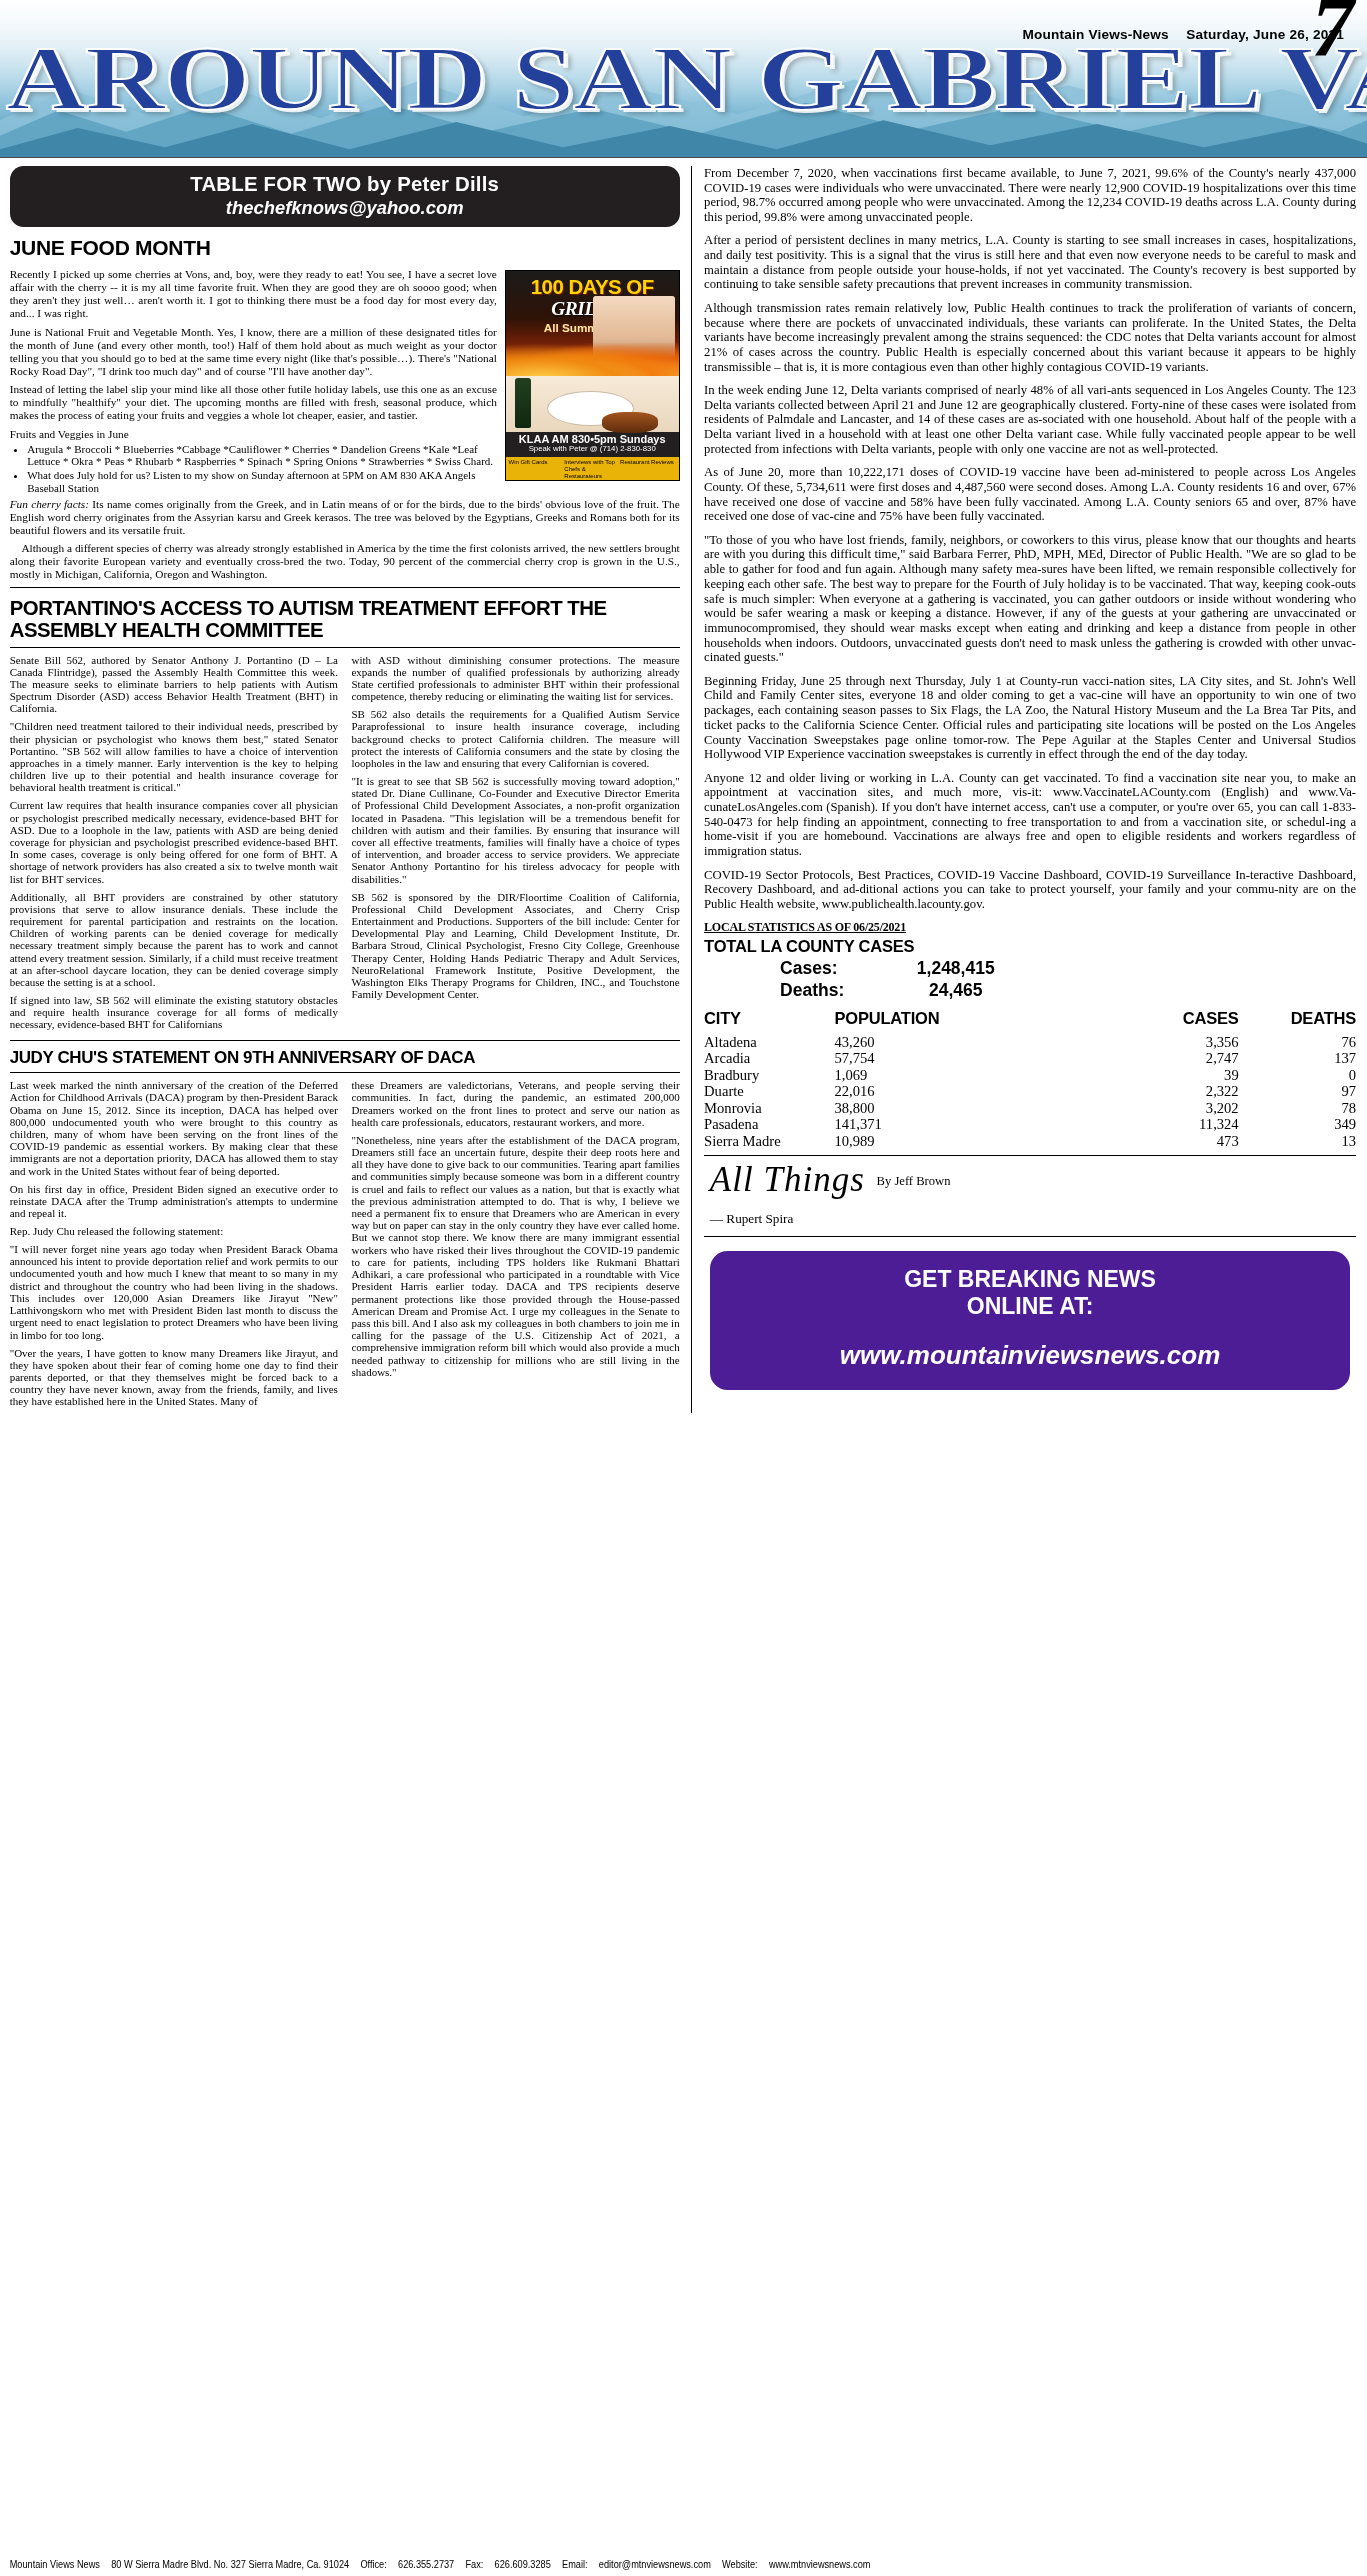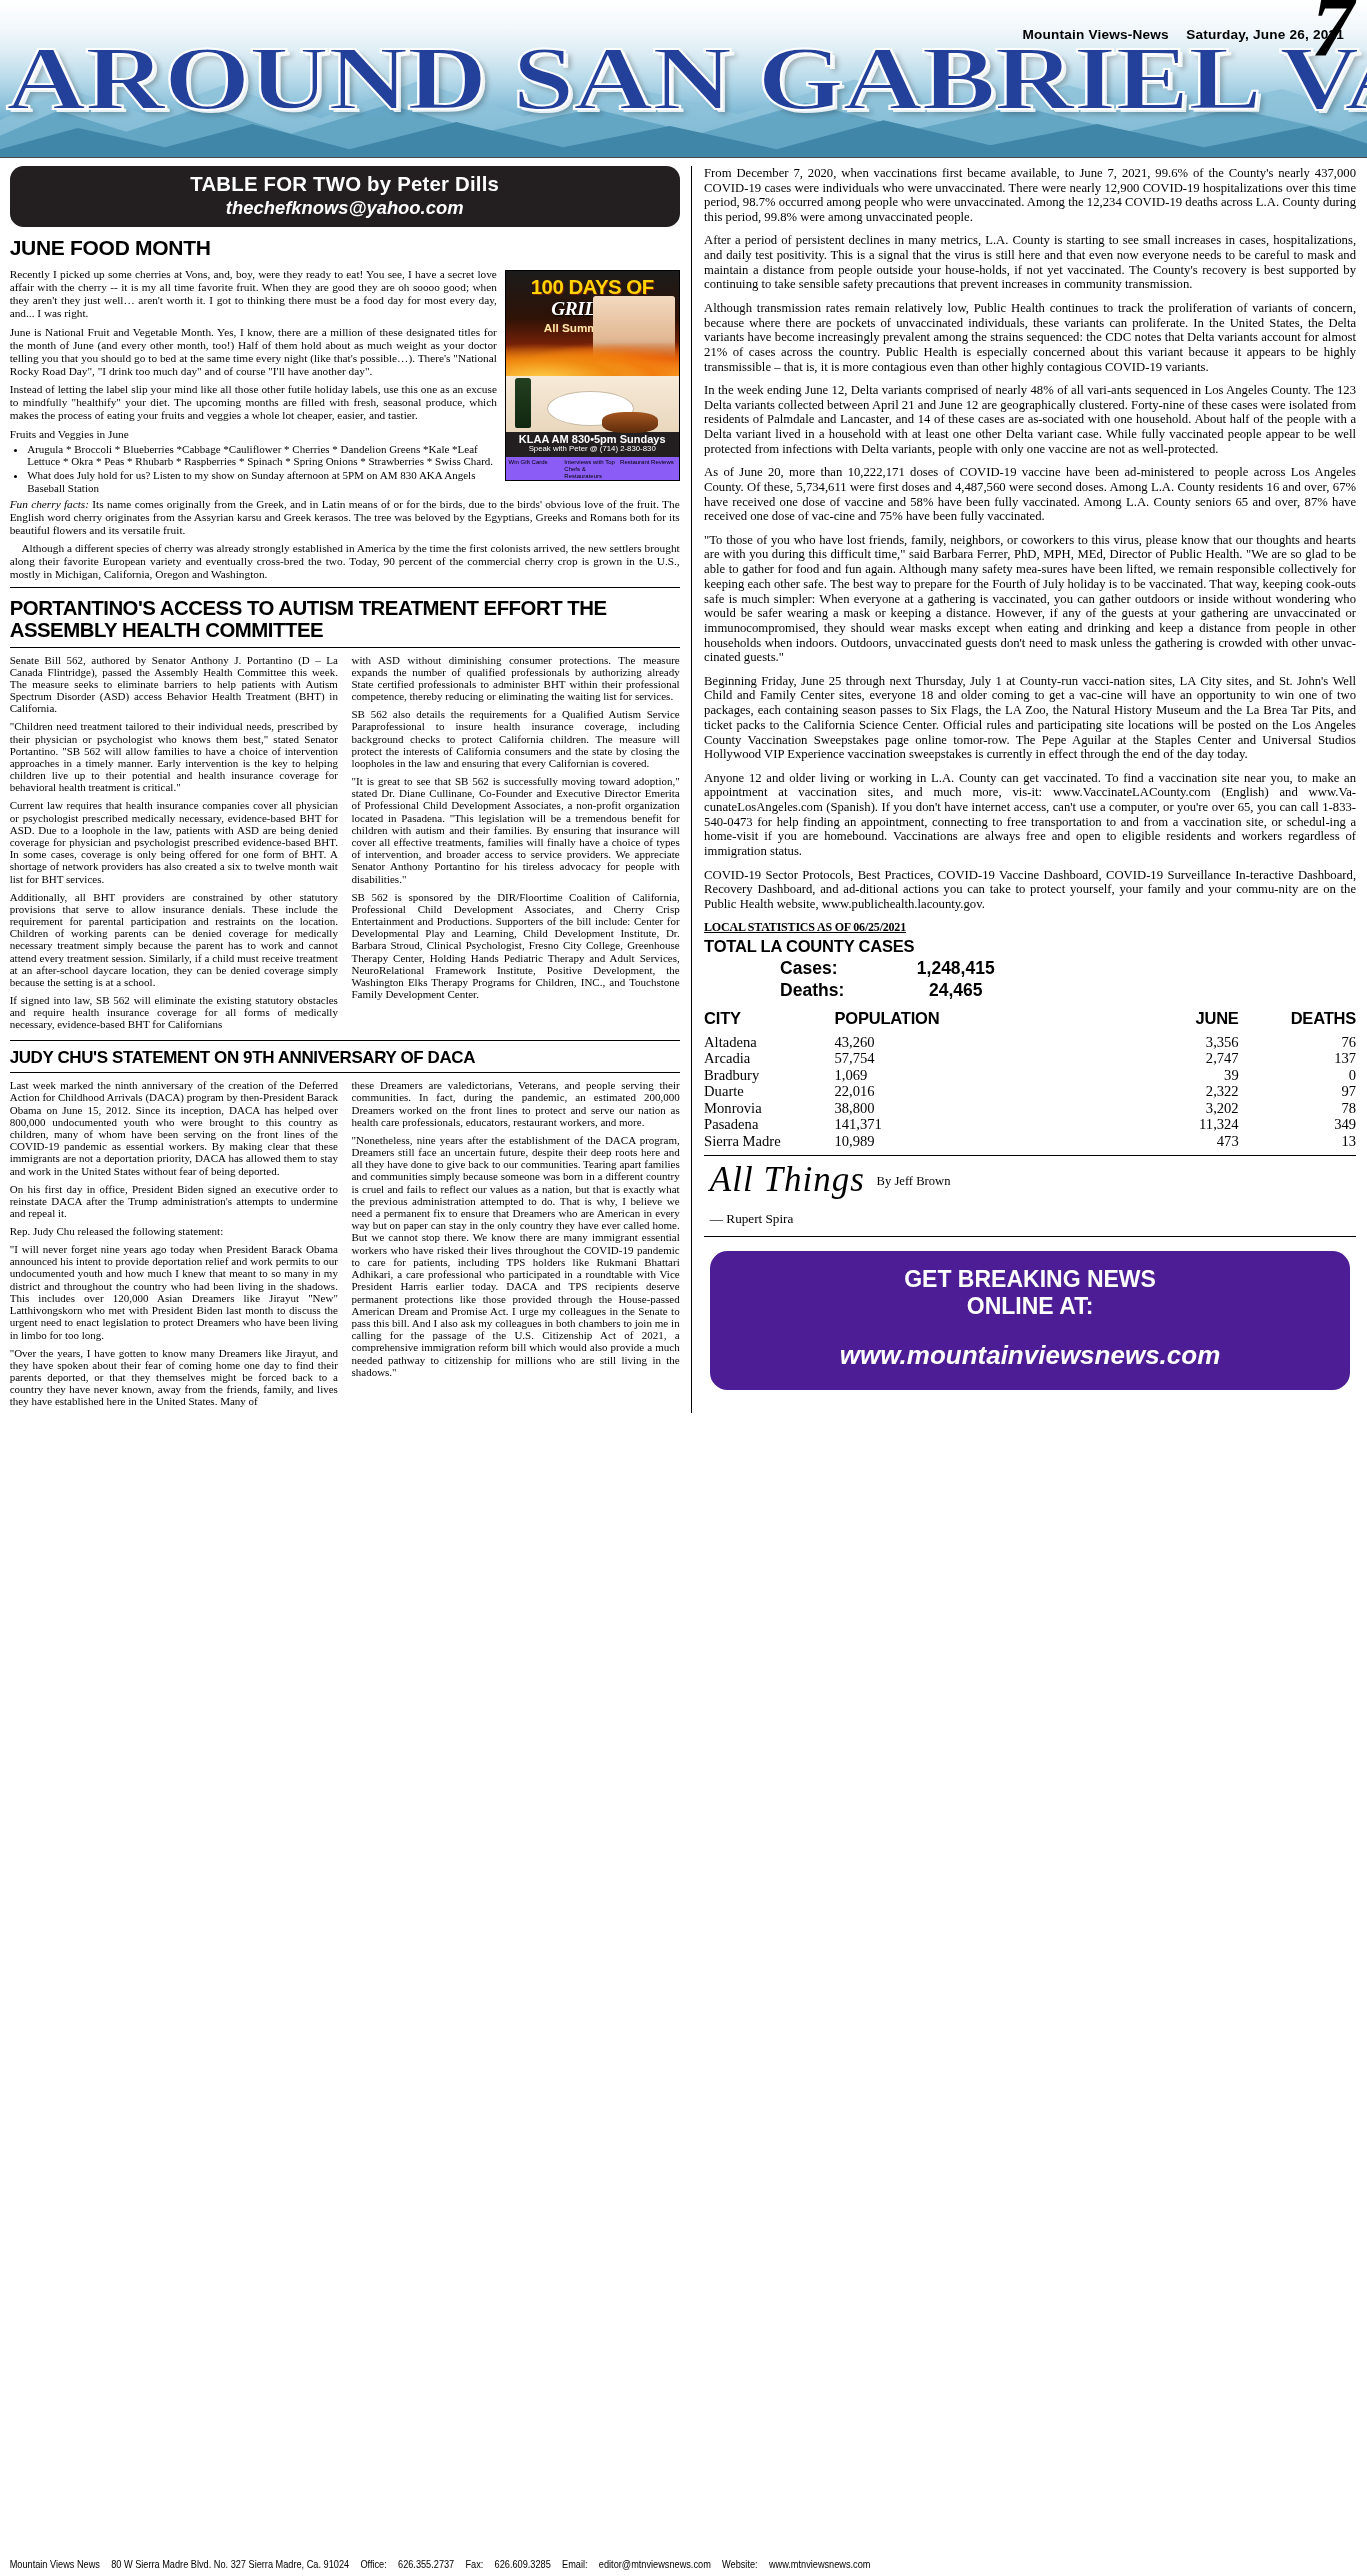--- a/index.html
+++ b/index.html
@@ -40,21 +40,21 @@
   .blackbar .l1{font-family:"Liberation Sans",sans-serif;font-weight:bold;font-size:20.4px;letter-spacing:0.2px;}
   .blackbar .l2{font-family:"Liberation Sans",sans-serif;font-weight:bold;font-style:italic;font-size:18.4px;margin-top:1px;}
 
   .sechead{font-family:"Liberation Sans",sans-serif;font-weight:bold;font-size:21px;margin:8.7px 0 7.8px 0;letter-spacing:-0.3px;}
 
   
   ul.bul{margin:1.9px 0 3.9px 0;padding-left:17.5px;list-style:disc;}
   ul.bul li{font-size:11px;line-height:12.2px;margin-bottom:1.9px;text-align:left;}
 
   
-  .ad{width:173px;height:209px;border:1px solid #000;float:right;margin:1.9px 0 3.9px 7.8px;position:relative;overflow:hidden;background:#8b5cf6;}
+  .ad{width:173px;height:209px;border:1px solid #000;float:right;margin:1.9px 0 3.9px 7.8px;position:relative;overflow:hidden;background:#eab308;}
   .ad-top{height:105px;background:linear-gradient(180deg,#1b1b1b 0%,#2e1206 45%,#7a2208 72%,#d4500c 88%,#f2a00d 100%);position:relative;}
   .ad-flame{position:absolute;left:0;right:0;bottom:0;height:33px;
     background:radial-gradient(ellipse at 20% 110%,#ffd24a 0%,#f08a10 38%,rgba(200,60,5,0) 70%),
                radial-gradient(ellipse at 55% 120%,#ffe27a 0%,#f2740c 40%,rgba(180,40,5,0) 72%),
                radial-gradient(ellipse at 85% 115%,#ffcf3f 0%,#e8620a 42%,rgba(160,35,5,0) 74%);}
   .ad-t1{position:absolute;top:5.8px;left:0;right:0;text-align:center;font-family:"Liberation Sans",sans-serif;
     font-weight:bold;font-size:20.4px;color:#ffd400;text-shadow:1px 1px 0 #7a1f00;letter-spacing:-0.5px;}
   .ad-t2{position:absolute;top:27px;left:0;right:0;text-align:center;font-family:"Liberation Serif",serif;
     font-weight:bold;font-style:italic;font-size:19.4px;color:#ffffff;text-shadow:1px 1px 1.9px #000;letter-spacing:-0.4px;}
   .ad-t3{position:absolute;top:50px;left:0;right:0;text-align:center;font-family:"Liberation Sans",sans-serif;
@@ -248,21 +248,21 @@
               <td>Deaths:</td>
               <td class="v">24,465</td>
             </tr>
           </tbody>
             </table>
           <table class="stats">
             <thead>
               <tr>
                 <th class="c-left" style="width:20%;">CITY</th>
                 <th class="c-left" style="width:38%;">POPULATION</th>
-                <th class="c-right" style="width:24%;">JUNE</th>
+                <th class="c-right" style="width:24%;">CASES</th>
                 <th class="c-right" style="width:18%;">DEATHS</th>
               </tr>
             </thead>
             <tbody id="stats-body">
                 <tr>
                   <td class="c-left">Altadena</td>
                   <td class="c-left">43,260</td>
                   <td class="c-right">3,356</td>
                   <td class="c-right">76</td>
                 </tr>

